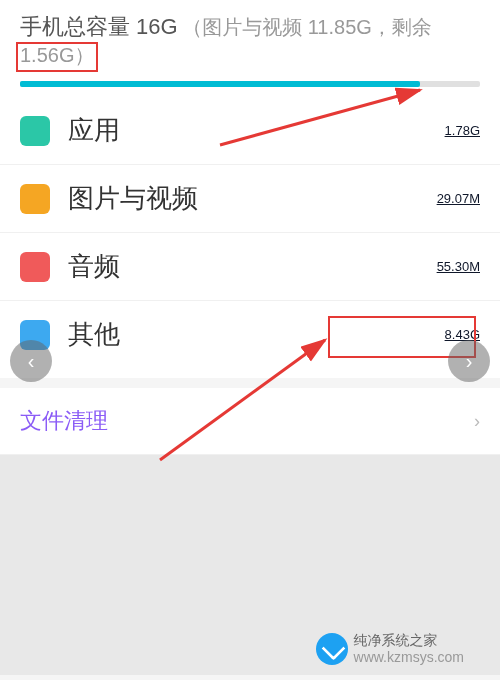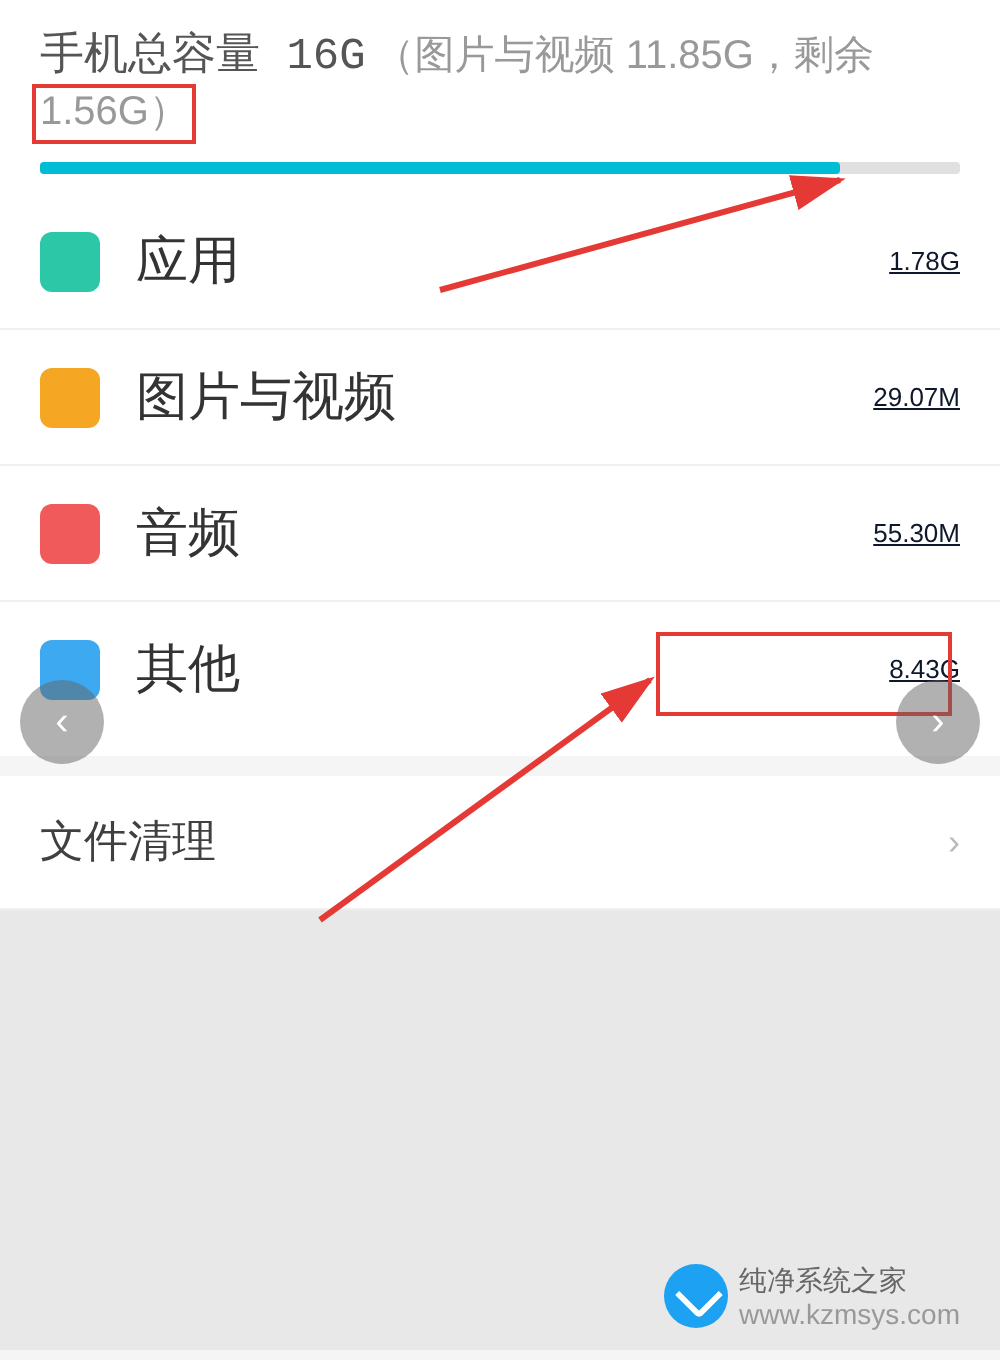--- a/index.html
+++ b/index.html
@@ -16,21 +16,20 @@
       width: 100%;
     }
     .header {
       padding: 12px 20px 8px 20px;
       position: relative;
     }
     .header-title {
       font-size: 22px;
       color: #555;
       display: inline;
-      font-family: Liberation Mono, monospace;
     }
     .header-sub {
       font-size: 20px;
       color: #999;
       display: inline;
     }
     .red-box-remaining {
       position: absolute;
       left: 16px;
       top: 42px;
@@ -120,32 +119,32 @@
     }
     .cleanup-row {
       display: flex;
       align-items: center;
       padding: 18px 20px;
       border-bottom: 1px solid #f0f0f0;
     }
     .cleanup-label {
       flex: 1;
       font-size: 22px;
-      color: #404040;
+      color: #8b5cf6;
     }
     .chevron {
       color: #bbb;
       font-size: 18px;
     }
     .watermark {
       position: absolute;
       bottom: 15px;
-      right: 20px;
-      display: flex;
-      align-items: flex-start;
+      right: 36px;
+      display: flex;
+      align-items: flex-end;
       gap: 6px;
     }
     .wm-icon {
       width: 32px;
       height: 32px;
       border-radius: 50%;
       background: #1da1f2;
       position: relative;
     }
     .wm-icon::after {

